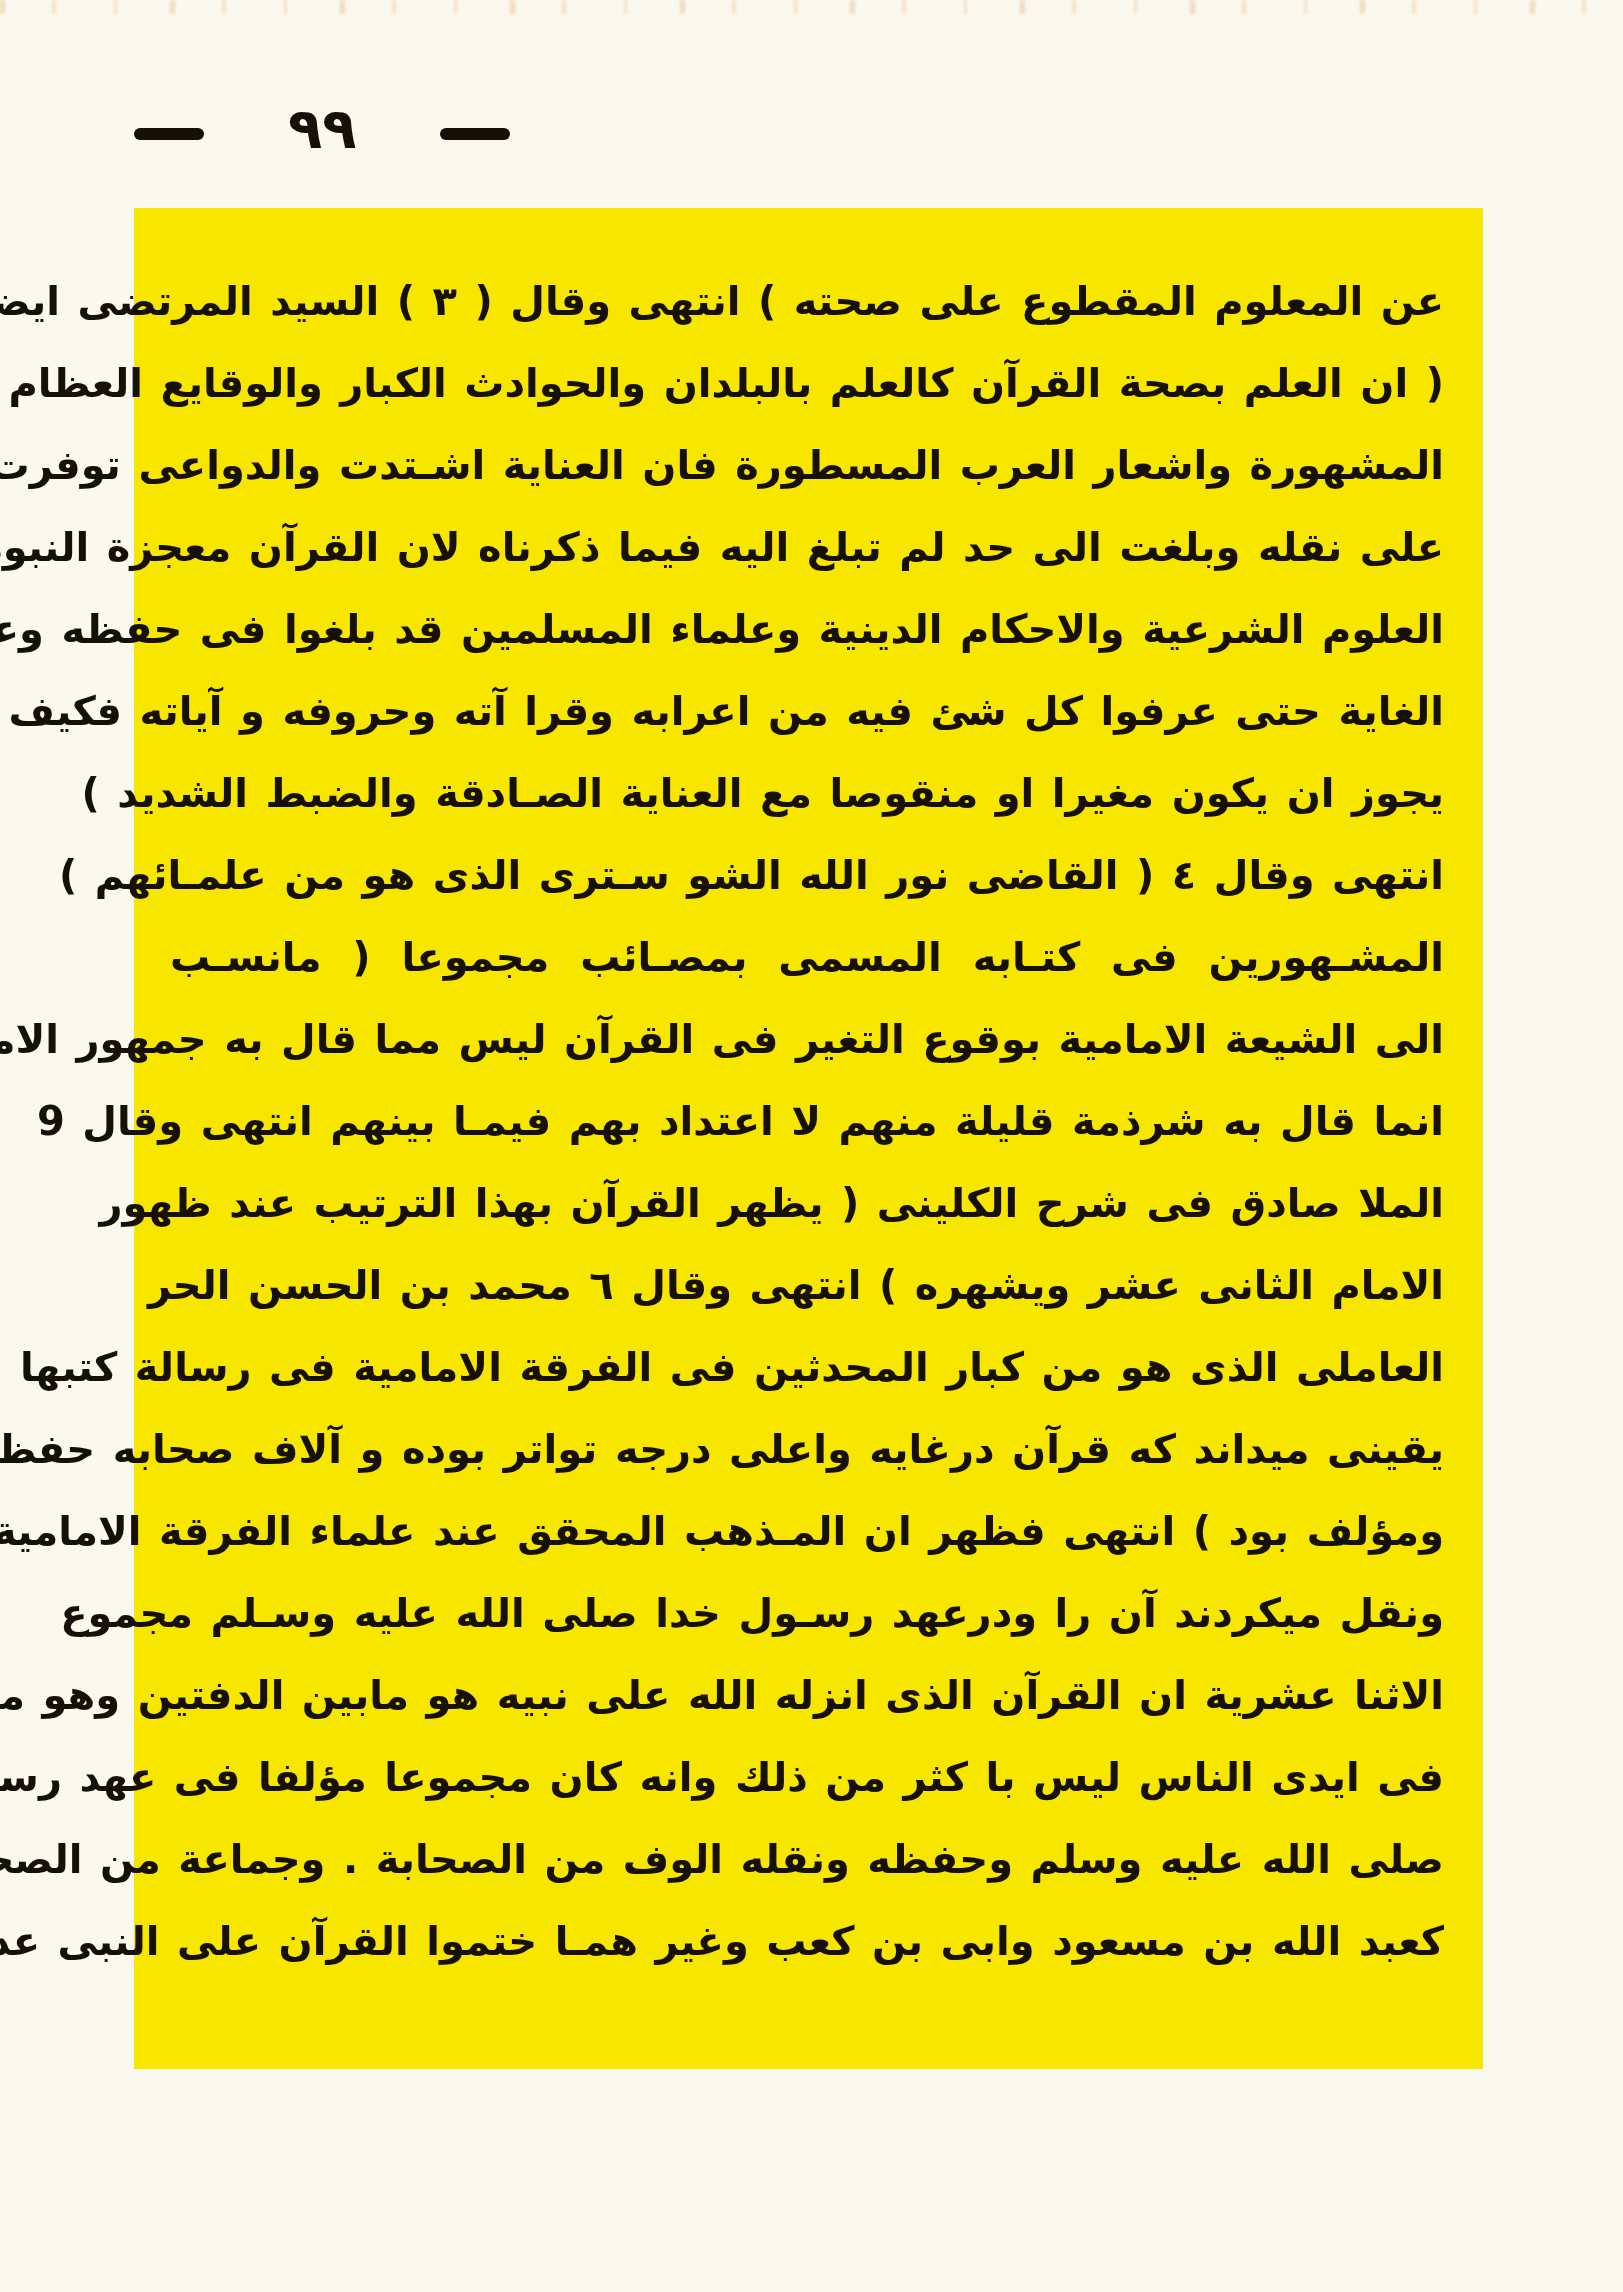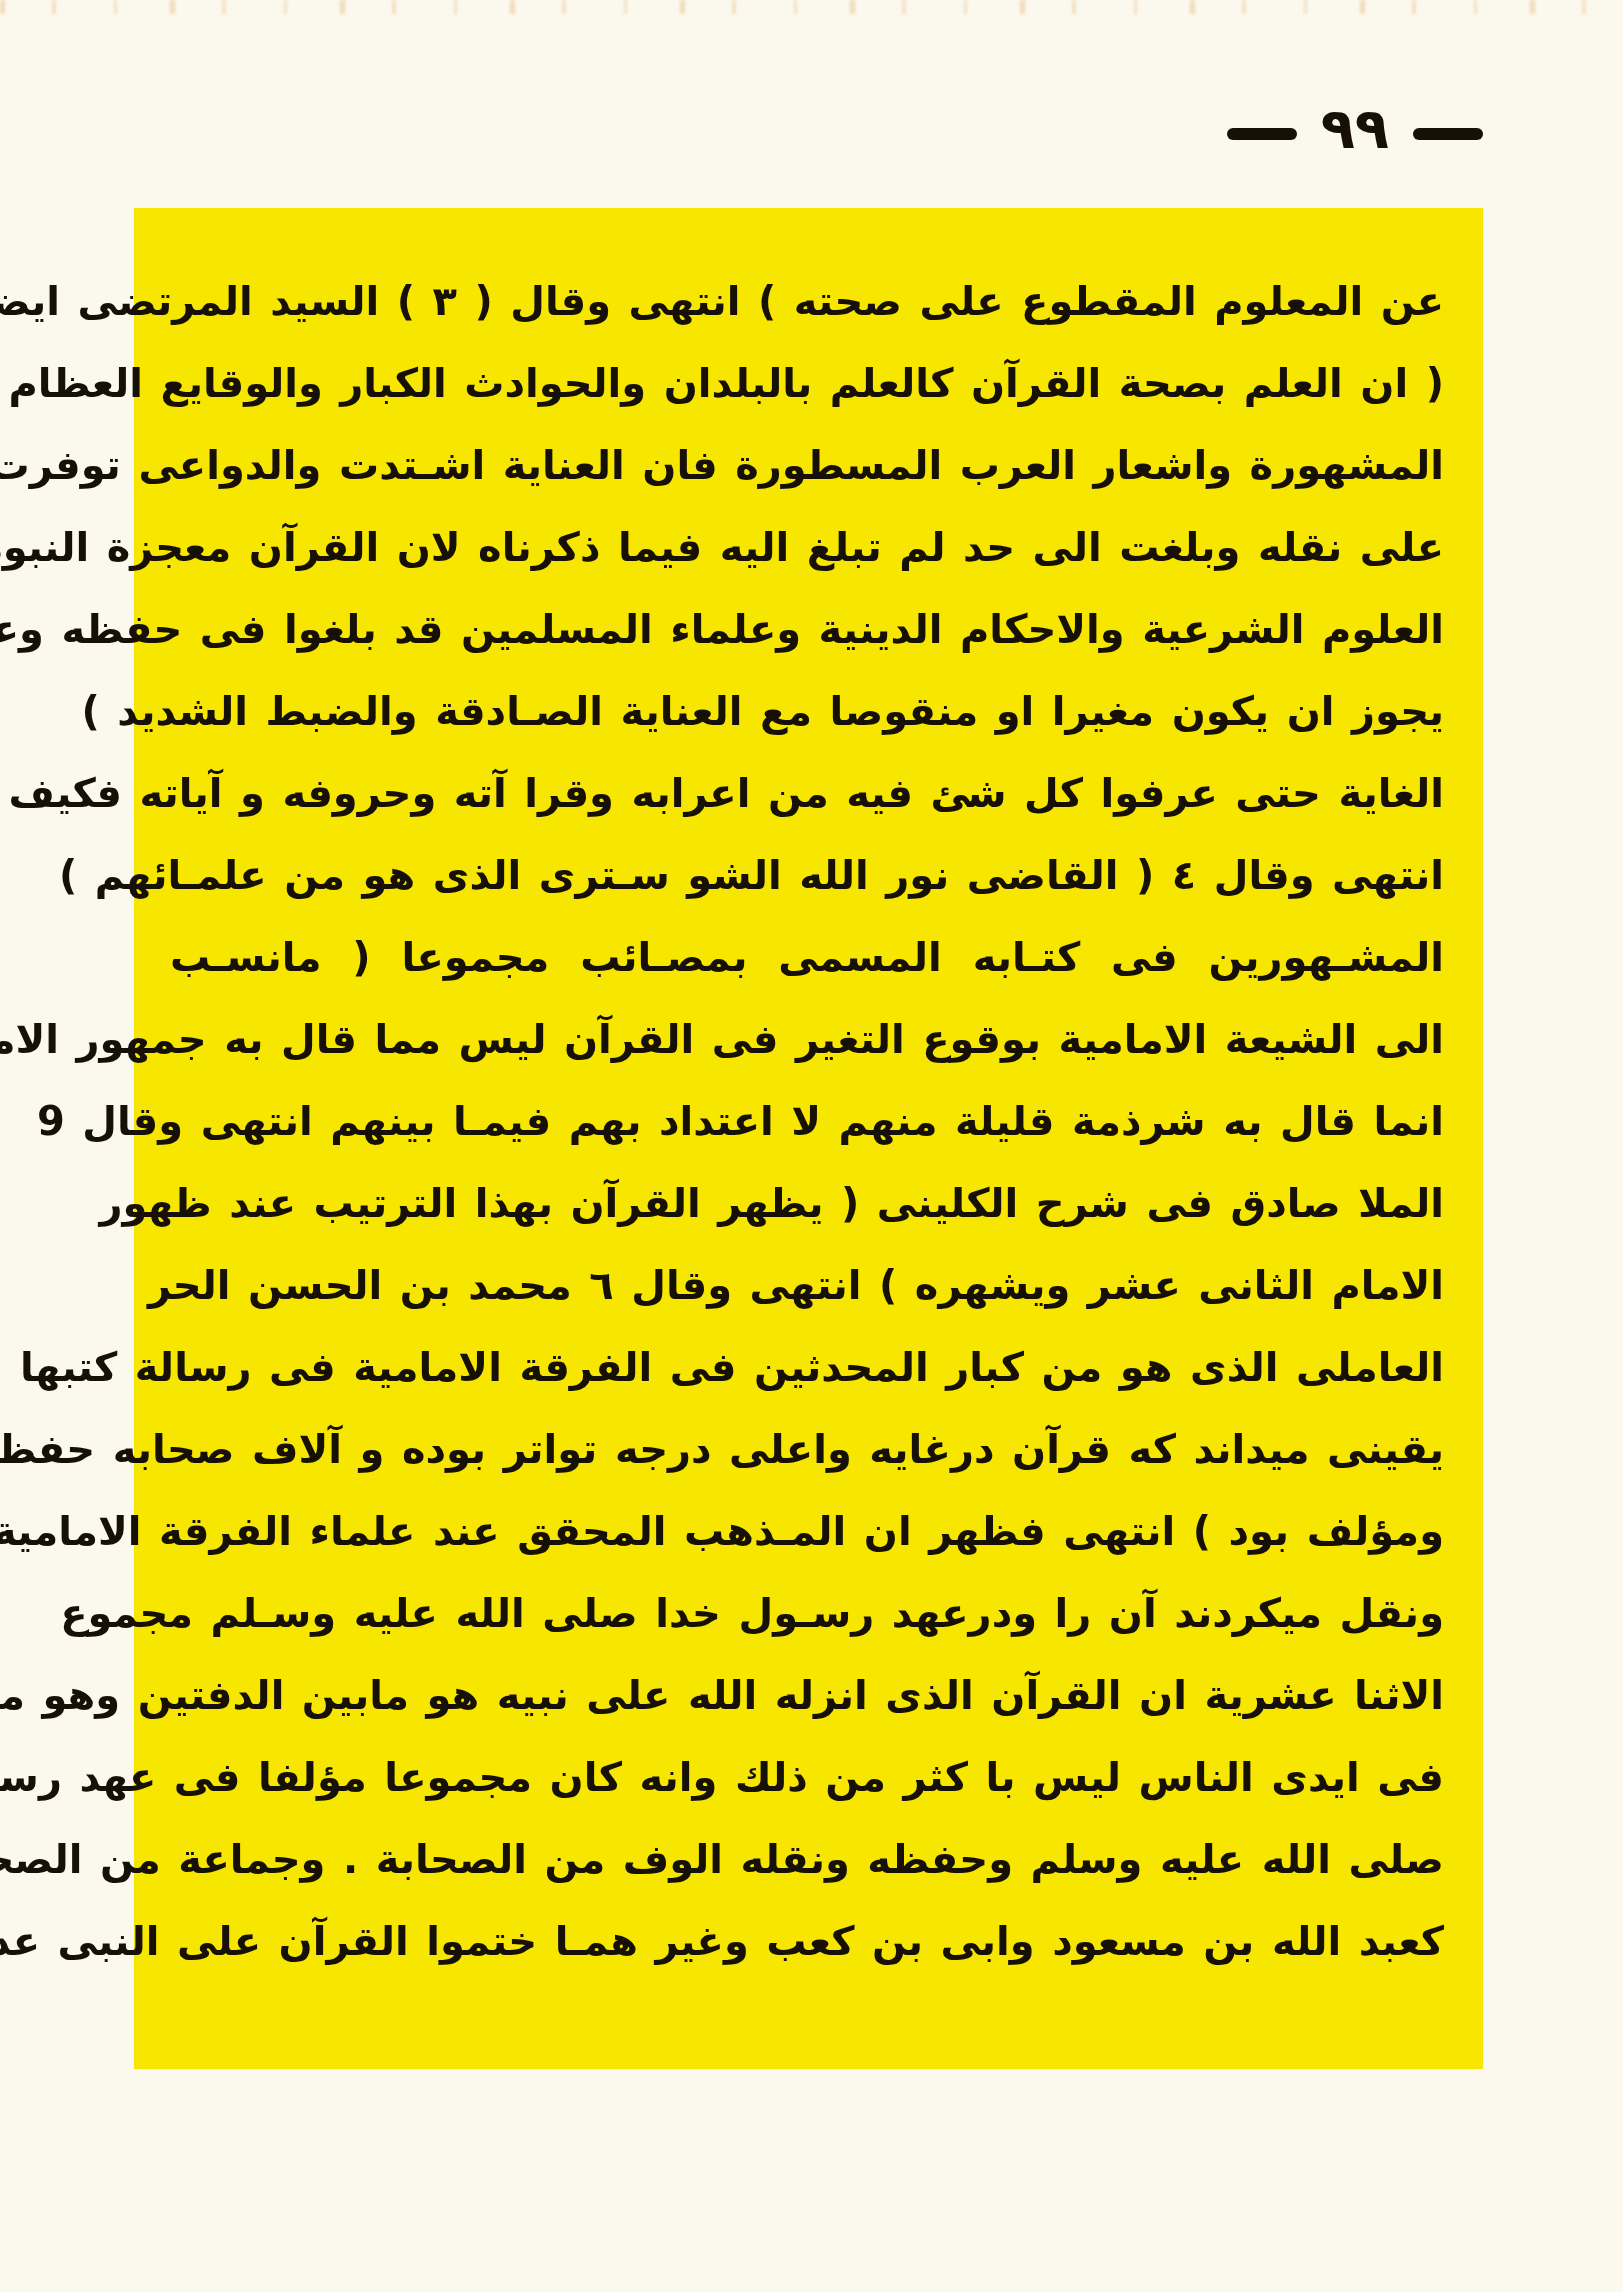--- a/index.html
+++ b/index.html
@@ -27,23 +27,23 @@
       rgba(210,140,55,0.22) 114px 117px,
       rgba(255,255,255,0) 117px 170px);
     filter: blur(1.8px);
   }
   .page-number-row {
     position: absolute;
     top: 106px;
     left: 134px;
     width: 1349px;
     display: flex;
-    justify-content: flex-end;
+    justify-content: flex-start;
     align-items: center;
-    gap: 24px;
+    gap: 84px;
     color: var(--ink, #171007);
   }
   .page-number {
     font-size: 56px;
     font-weight: bold;
     line-height: 1;
     letter-spacing: 12.5px;
     transform: translateY(-5.4px);
   }
   .dash {
@@ -90,22 +90,22 @@
   <span class="dash"></span>
 </div>
 
 <div class="highlight-block">
   <div class="text-column">
     <div class="text-line">عن المعلوم المقطوع على صحته ) انتهى وقال ( ٣ ) السيد المرتضى ايضـا</div>
     <div class="text-line">( ان العلم بصحة القرآن كالعلم بالبلدان والحوادث الكبار والوقايع العظام</div>
     <div class="text-line">المشهورة واشعار العرب المسطورة فان العناية اشـتدت والدواعى توفرت</div>
     <div class="text-line">على نقله وبلغت الى حد لم تبلغ اليه فيما ذكرناه لان القرآن معجزة النبوة ومأخذ</div>
     <div class="text-line">العلوم الشرعية والاحكام الدينية وعلماء المسلمين قد بلغوا فى حفظه وعنـايته</div>
+    <div class="text-line">الغاية حتى عرفوا كل شئ فيه من اعرابه وقرا آته وحروفه و آياته فكيف</div>
     <div class="text-line">يجوز ان يكون مغيرا او منقوصا مع العناية الصـادقة والضبط الشديد )</div>
-    <div class="text-line">الغاية حتى عرفوا كل شئ فيه من اعرابه وقرا آته وحروفه و آياته فكيف</div>
     <div class="text-line">انتهى وقال ٤ ( القاضى نور الله الشو سـترى الذى هو من علمـائهم )</div>
     <div class="text-line">المشـهورين فى كتـابه المسمى بمصـائب مجموعا ( مانسـب</div>
     <div class="text-line">الى الشيعة الامامية بوقوع التغير فى القرآن ليس مما قال به جمهور الامامية</div>
     <div class="text-line">انما قال به شرذمة قليلة منهم لا اعتداد بهم فيمـا بينهم انتهى وقال 9</div>
     <div class="text-line">الملا صادق فى شرح الكلينى ( يظهر القرآن بهذا الترتيب عند ظهور</div>
     <div class="text-line">الامام الثانى عشر ويشهره ) انتهى وقال ٦ محمد بن الحسن الحر</div>
     <div class="text-line">العاملى الذى هو من كبار المحدثين فى الفرقة الامامية فى رسالة كتبها فى رد</div>
     <div class="text-line">يقينى ميداند كه قرآن درغايه واعلى درجه تواتر بوده و آلاف صحابه حفظ</div>
     <div class="text-line">ومؤلف بود ) انتهى فظهر ان المـذهب المحقق عند علماء الفرقة الامامية</div>
     <div class="text-line">ونقل ميكردند آن را ودرعهد رسـول خدا صلى الله عليه وسـلم مجموع</div>

